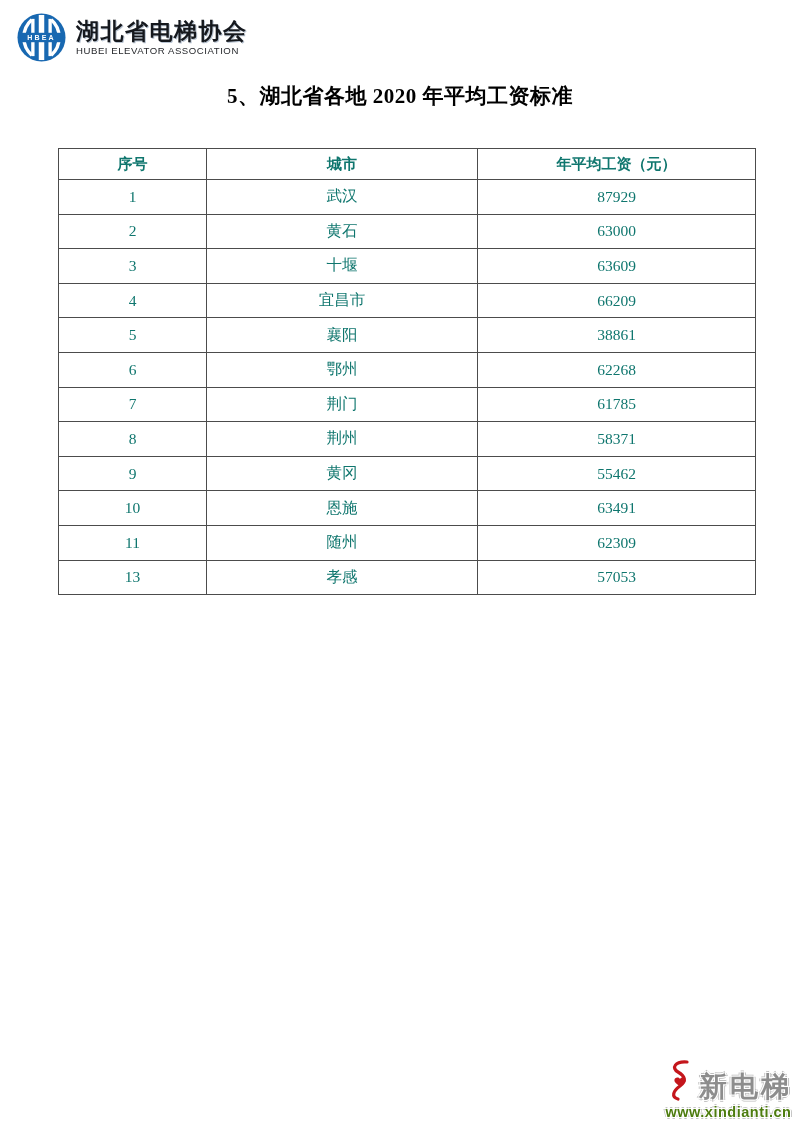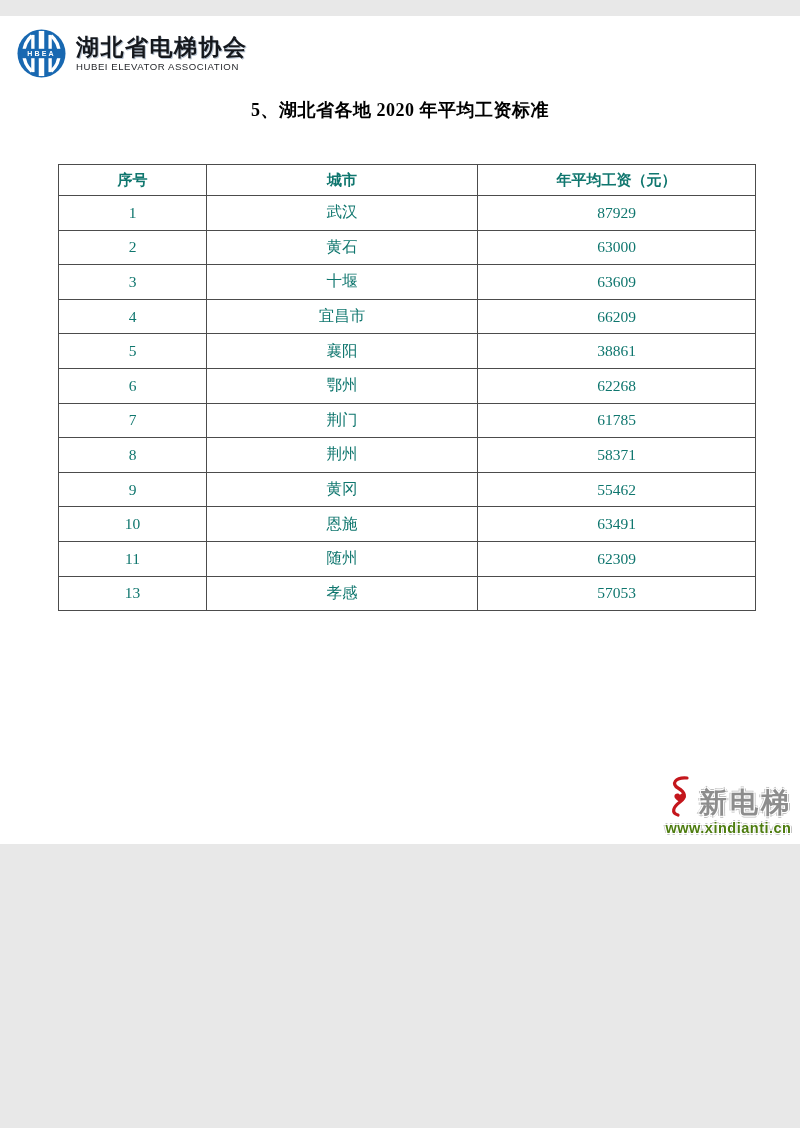--- a/index.html
+++ b/index.html
@@ -1,20 +1,20 @@
 <!DOCTYPE html>
 <html><head>
 <meta charset="utf-8">
 <style>
   * { margin:0; padding:0; box-sizing:border-box; }
   html,body { background:#e8e8e8; }
   .page {
     position:relative;
-    width:800px; height:828px;
-    margin:16px auto;
+    width:800px; height:1128px;
+    margin:0 auto;
     background:#ffffff;
     font-family:"Liberation Serif", serif;
     overflow:hidden;
   }
 
   
   .logo { position:absolute; left:17px; top:13px; display:flex; align-items:center; }
   .logo-emblem { width:49px; height:49px; flex:0 0 auto; }
   .logo-emblem svg { display:block; }
   .logo-textblock { margin-left:10px; font-family:"Liberation Sans", sans-serif; }
@@ -25,21 +25,21 @@
   }
   .logo-en {
     font-size:9.6px; color:#25272b; letter-spacing:0.55px;
     margin-top:2px; white-space:nowrap; font-weight:500;
   }
 
   
   .doc-title {
     position:absolute; top:82px; left:0; width:100%;
     text-align:center;
-    font-size:18px; font-weight:bold; color:#000;
+    font-size:21px; font-weight:bold; color:#000;
     letter-spacing:0.5px;
   }
 
   
   table.wage-table {
     position:absolute; left:58px; top:148px;
     width:697px;
     border-collapse:collapse; table-layout:fixed;
   }
   .wage-table col.c1 { width:148px; }

